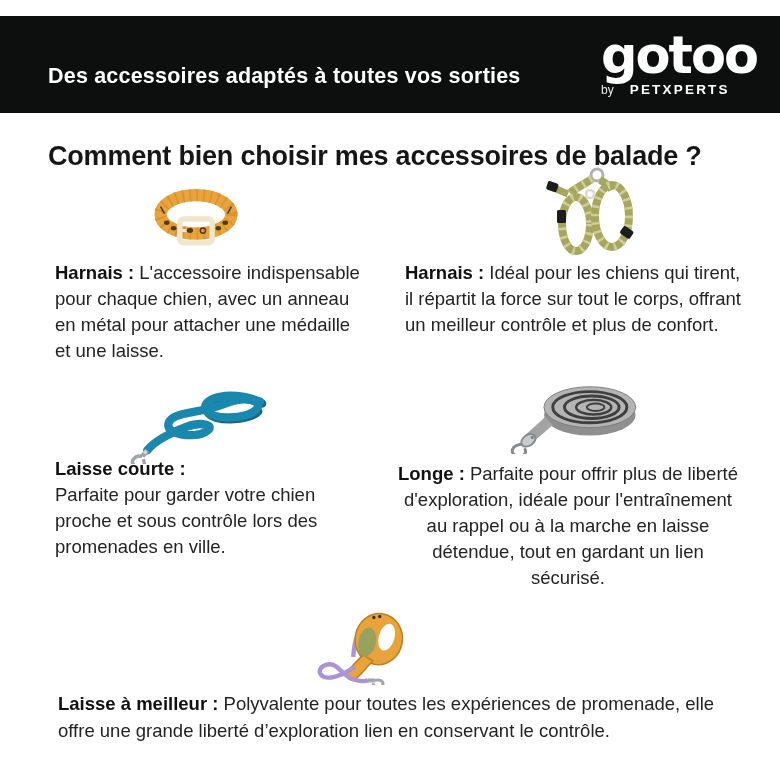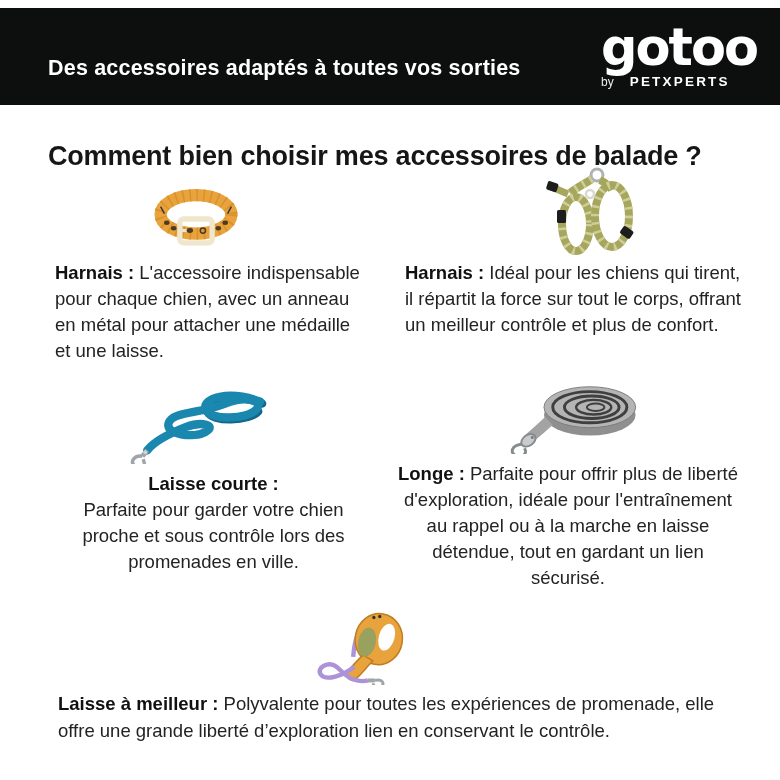--- a/index.html
+++ b/index.html
@@ -10,21 +10,21 @@
     height: 780px;
     background: #ffffff;
     font-family: "Liberation Sans", sans-serif;
     color: #1e1e1e;
     overflow: hidden;
   }
 
   
   .header {
     position: absolute;
-    top: 8px; left: 0;
+    top: 16px; left: 0;
     width: 780px; height: 97px;
     background: #0d0e0e;
   }
   .tagline {
     position: absolute;
     left: 48px; top: 50px;
     color: #ffffff;
     font-size: 21.5px;
     font-weight: 700;
     letter-spacing: 0.2px;
@@ -73,21 +73,21 @@
   }
   .sec-text strong { font-weight: 700; color: #111111; }
   .label-block { display: block; }
 
   .colliers-icon   { left: 146px; top: 184px; }
   .harnais-icon    { left: 534px; top: 166px; }
   .colliers-text   { left: 55px;  top: 260px; width: 307px; }
   .harnais-text    { left: 405px; top: 260px; width: 342px; }
   .laisse-icon     { left: 110px; top: 388px; }
   .longe-icon      { left: 503px; top: 376px; }
-  .laisse-text     { left: 55px;  top: 471px; width: 317px; text-align: center; }
+  .laisse-text     { left: 55px;  top: 456px; width: 317px; }
   .longe-text      { left: 397px; top: 461px; width: 342px; text-align: center; }
   .enrouleur-icon  { left: 308px; top: 611px; }
   .footer-text {
     position: absolute;
     margin: 0;
     left: 58px; top: 690px; width: 692px;
     font-size: 18.5px;
     line-height: 27px;
     color: #232323;
   }

